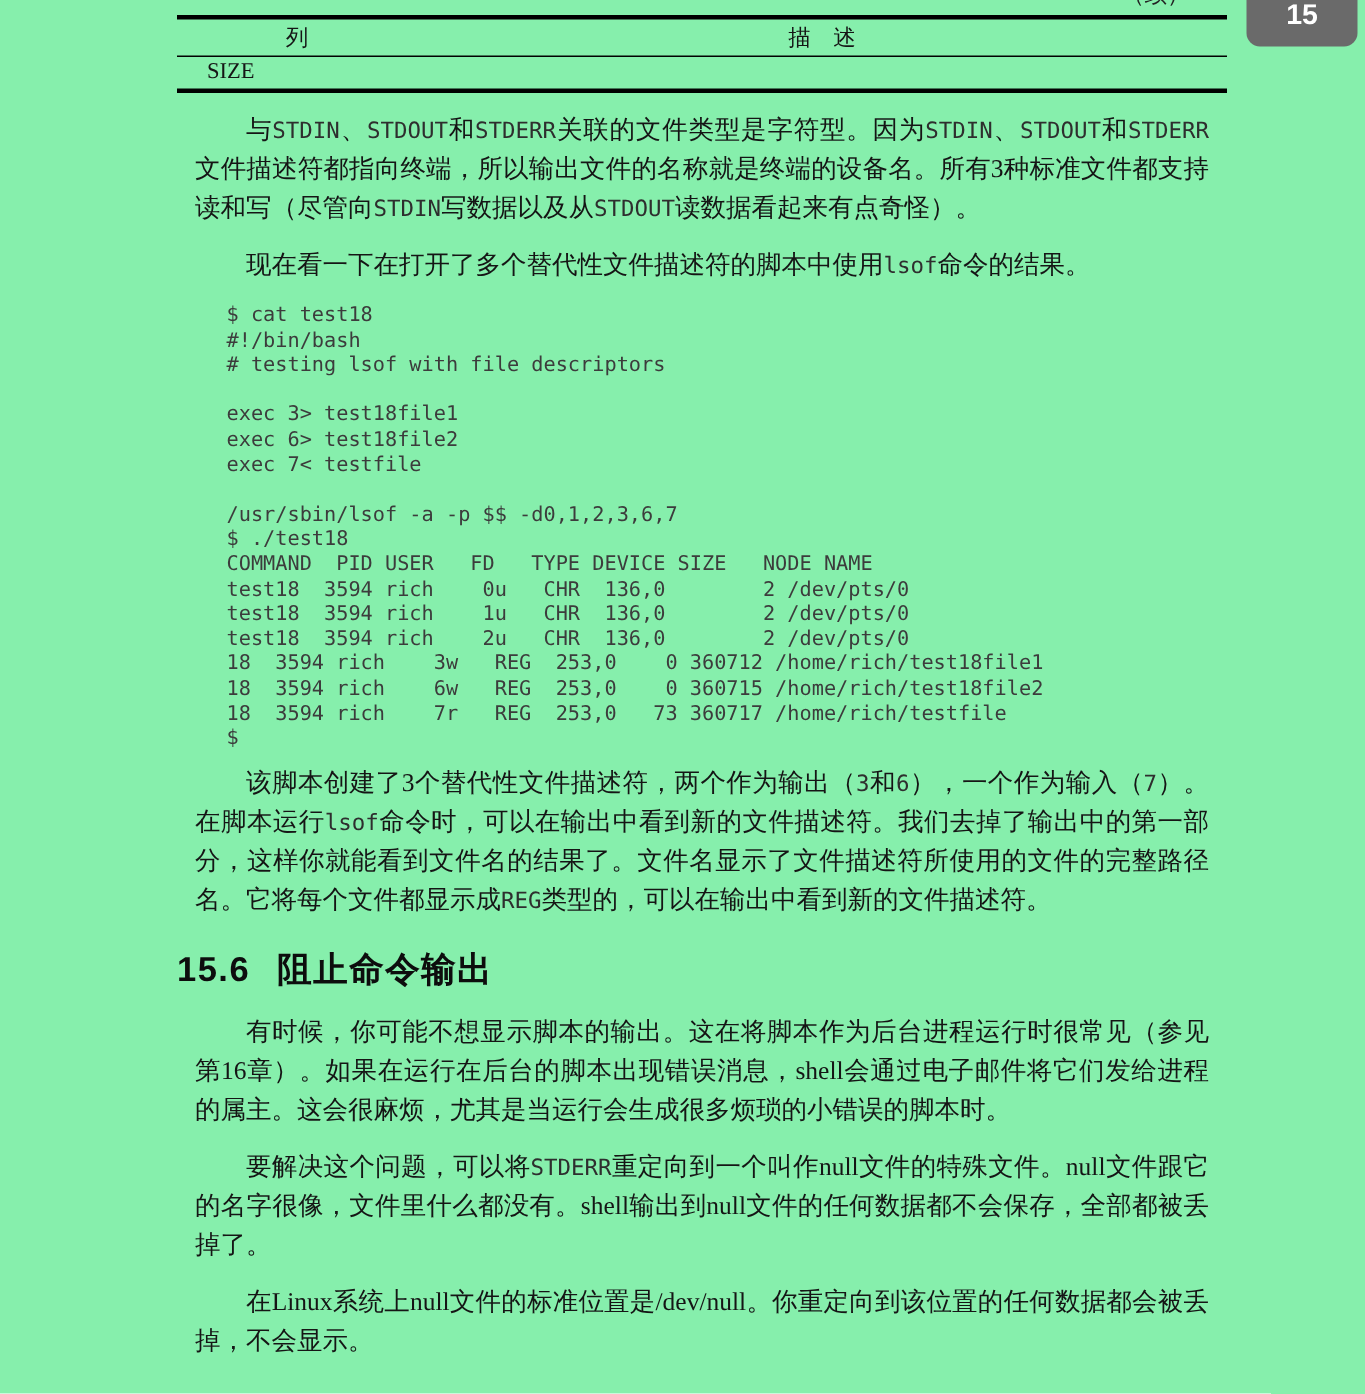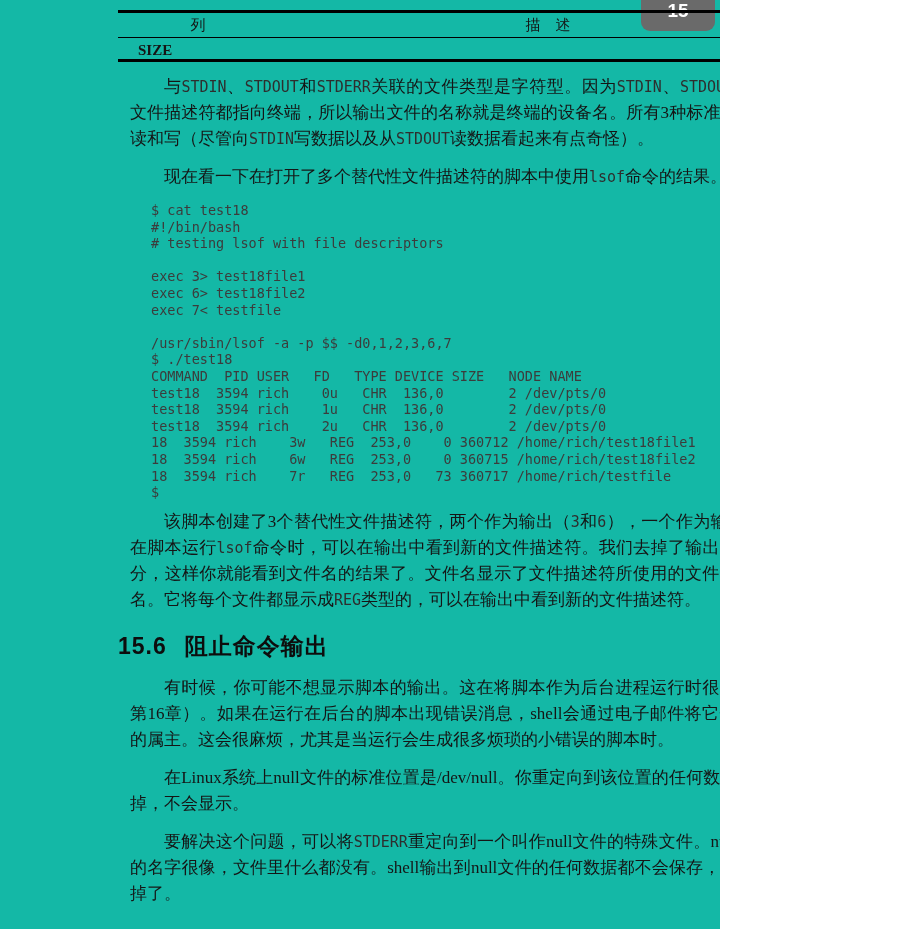--- a/index.html
+++ b/index.html
@@ -1,19 +1,19 @@
 <!DOCTYPE html>
 <html><head>
 <meta charset="utf-8">
 <style>
   html,body { margin:0; padding:0; background:#ffffff; }
   .page {
     position:relative;
-    width:720px; height:929px;
-    background:#14b8a6;
+    width:910px; height:929px;
+    background:#86efac;
     overflow:hidden;
     color:#151515;
     font-family:"Liberation Serif","DejaVu Serif",serif;
   }
   .content {
     position:absolute;
     left:118px; top:0;
     width:700px;
   }
 
@@ -54,24 +54,23 @@
     display:flex;
     align-items:center;
     height:24px;
     border-bottom:1px solid #000;
     font-size:15px;
   }
   .t-h1 { width:160px; text-align:center; }
   .t-h2 { flex:1; text-align:center; }
   .t-row {
     display:flex;
-    align-items:flex-end;
+    align-items:center;
     height:21px;
     font-size:15px;
-    font-weight:bold;
   }
   .t-c1 { width:140px; padding-left:20px; }
   .t-c2 { flex:1; font-size:14.5px; }
 
   
   .body-para {
     margin:12px;
     font-size:17px;
     line-height:26px;
     text-align:justify;
@@ -155,17 +154,17 @@
 $</pre>
 
     <p class="body-para p3"><span>该脚本创建了3个替代性文件描述符，两个作为输出（</span><span class="mono">3</span><span>和</span><span class="mono">6</span><span>），一个作为输入（</span><span class="mono">7</span><span>）。在脚本运行</span><span class="mono">lsof</span><span>命令时，可以在输出中看到新的文件描述符。我们去掉了输出中的第一部分，这样你就能看到文件名的结果了。文件名显示了文件描述符所使用的文件的完整路径名。它将每个文件都显示成</span><span class="mono">REG</span><span>类型的，可以在输出中看到新的文件描述符。</span></p>
 
     <h2 class="section-heading">
       <span>15.6</span>
       <span>阻止命令输出</span>
     </h2>
 
     <p class="body-para"><span>有时候，你可能不想显示脚本的输出。这在将脚本作为后台进程运行时很常见（参见第16章）。如果在运行在后台的脚本出现错误消息，shell会通过电子邮件将它们发给进程的属主。这会很麻烦，尤其是当运行会生成很多烦琐的小错误的脚本时。</span></p>
+    <p class="body-para"><span>要解决这个问题，可以将</span><span class="mono">STDERR</span><span>重定向到一个叫作null文件的特殊文件。null文件跟它的名字很像，文件里什么都没有。shell输出到null文件的任何数据都不会保存，全部都被丢掉了。</span></p>
     <p class="body-para"><span>在Linux系统上null文件的标准位置是/dev/null。你重定向到该位置的任何数据都会被丢掉，不会显示。</span></p>
-    <p class="body-para"><span>要解决这个问题，可以将</span><span class="mono">STDERR</span><span>重定向到一个叫作null文件的特殊文件。null文件跟它的名字很像，文件里什么都没有。shell输出到null文件的任何数据都不会保存，全部都被丢掉了。</span></p>
 
   </div>
 </div>
 
 </body></html>

